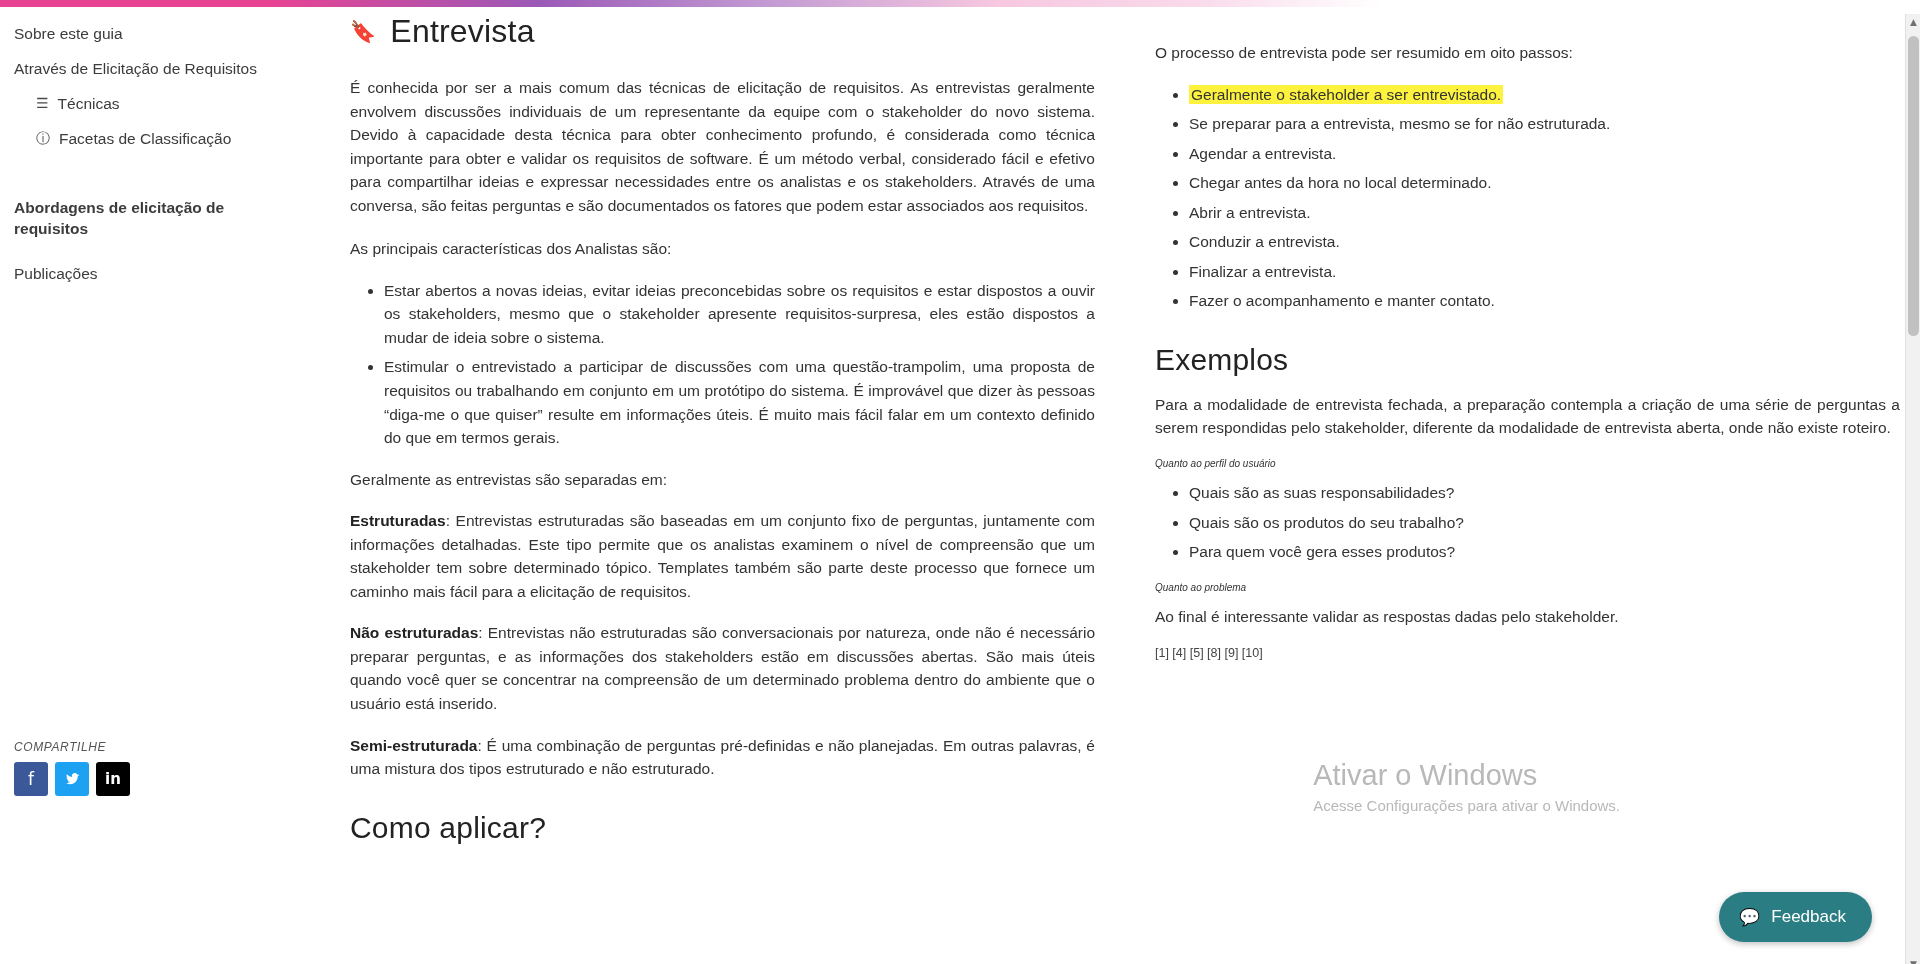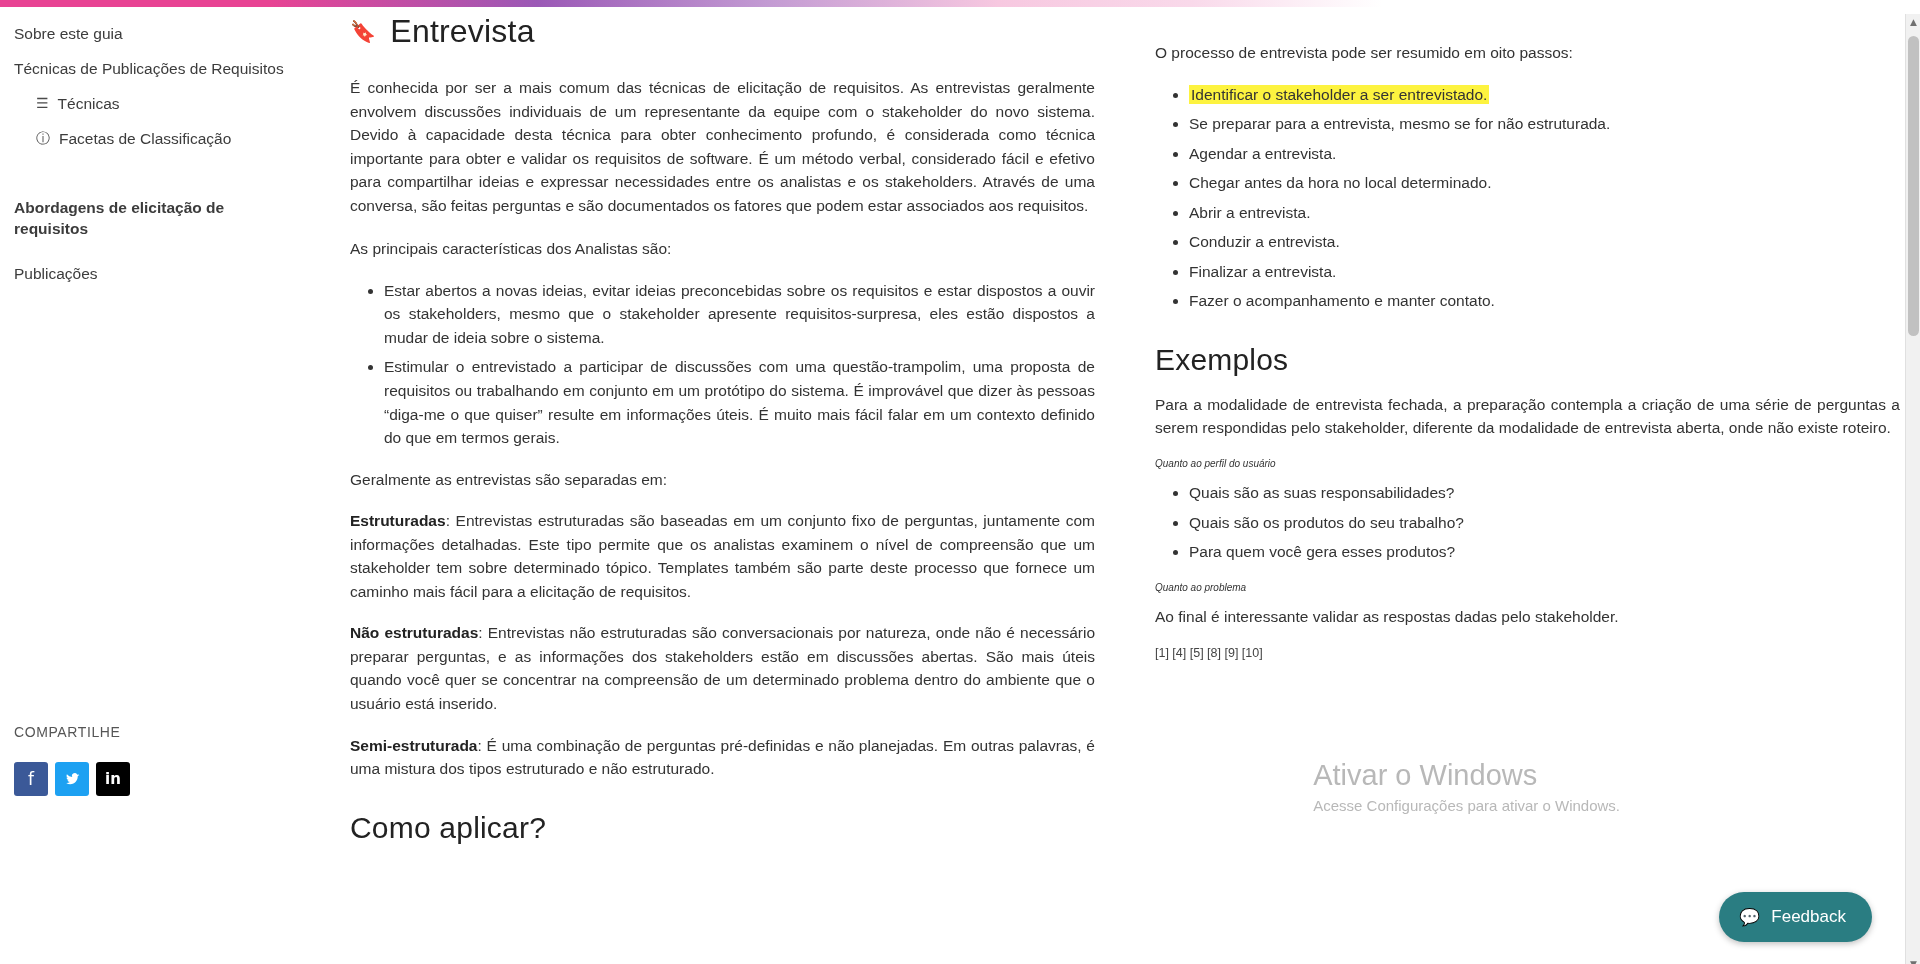--- a/index.html
+++ b/index.html
@@ -67,24 +67,25 @@
   .nav-wide { max-width: 250px; }
 
   
   #share-block {
     position: absolute;
     left: 14px;
     bottom: 168px;
     width: 290px;
   }
   #share-label {
-    font-size: 14px;
+    font-size: 12px;
     letter-spacing: 0.6px;
     color: #555;
-    margin-bottom: 22px;
+    margin-bottom: 8px;
+    font-style: italic;
   }
   .share-row { display: flex; gap: 7px; }
   .share-btn {
     width: 34px; height: 34px;
     border-radius: 3px;
     display: flex;
     align-items: center;
     justify-content: center;
     color: #fff;
     font-size: 17px;
@@ -245,21 +246,21 @@
 
 <div id="page">
 
   <nav id="sidebar">
 
     <div class="nav-item">
       <span>Sobre este guia</span>
     </div>
 
     <div class="nav-item">
-      <span>Técnicas de Publicações de Requisitos</span>
+      <span>Através de Elicitação de Requisitos</span>
     </div>
 
     <div class="nav-sub">
       <span class="ic">☰</span>
       <span>Técnicas</span>
     </div>
 
     <div class="nav-sub">
       <span class="ic">ⓘ</span>
       <span>Facetas de Classificação</span>
@@ -319,21 +320,21 @@
         <p class="body"><span class="bold">Semi-estruturada</span><span>: É uma combinação de perguntas pré-definidas e não planejadas. Em outras palavras, é uma mistura dos tipos estruturado e não estruturado.</span></p>
 
         <h2 class="section">Como aplicar?</h2>
       </div>
 
       <div id="col-right">
 
         <p class="body" id="steps-intro">O processo de entrevista pode ser resumido em oito passos:</p>
 
         <ul class="bullets">
-          <li><span class="hl">Identificar o stakeholder a ser entrevistado.</span></li>
+          <li><span class="hl">Geralmente o stakeholder a ser entrevistado.</span></li>
           <li>Se preparar para a entrevista, mesmo se for não estruturada.</li>
           <li>Agendar a entrevista.</li>
           <li>Chegar antes da hora no local determinado.</li>
           <li>Abrir a entrevista.</li>
           <li>Conduzir a entrevista.</li>
           <li>Finalizar a entrevista.</li>
           <li>Fazer o acompanhamento e manter contato.</li>
         </ul>
 
         <h2 class="section">Exemplos</h2>

